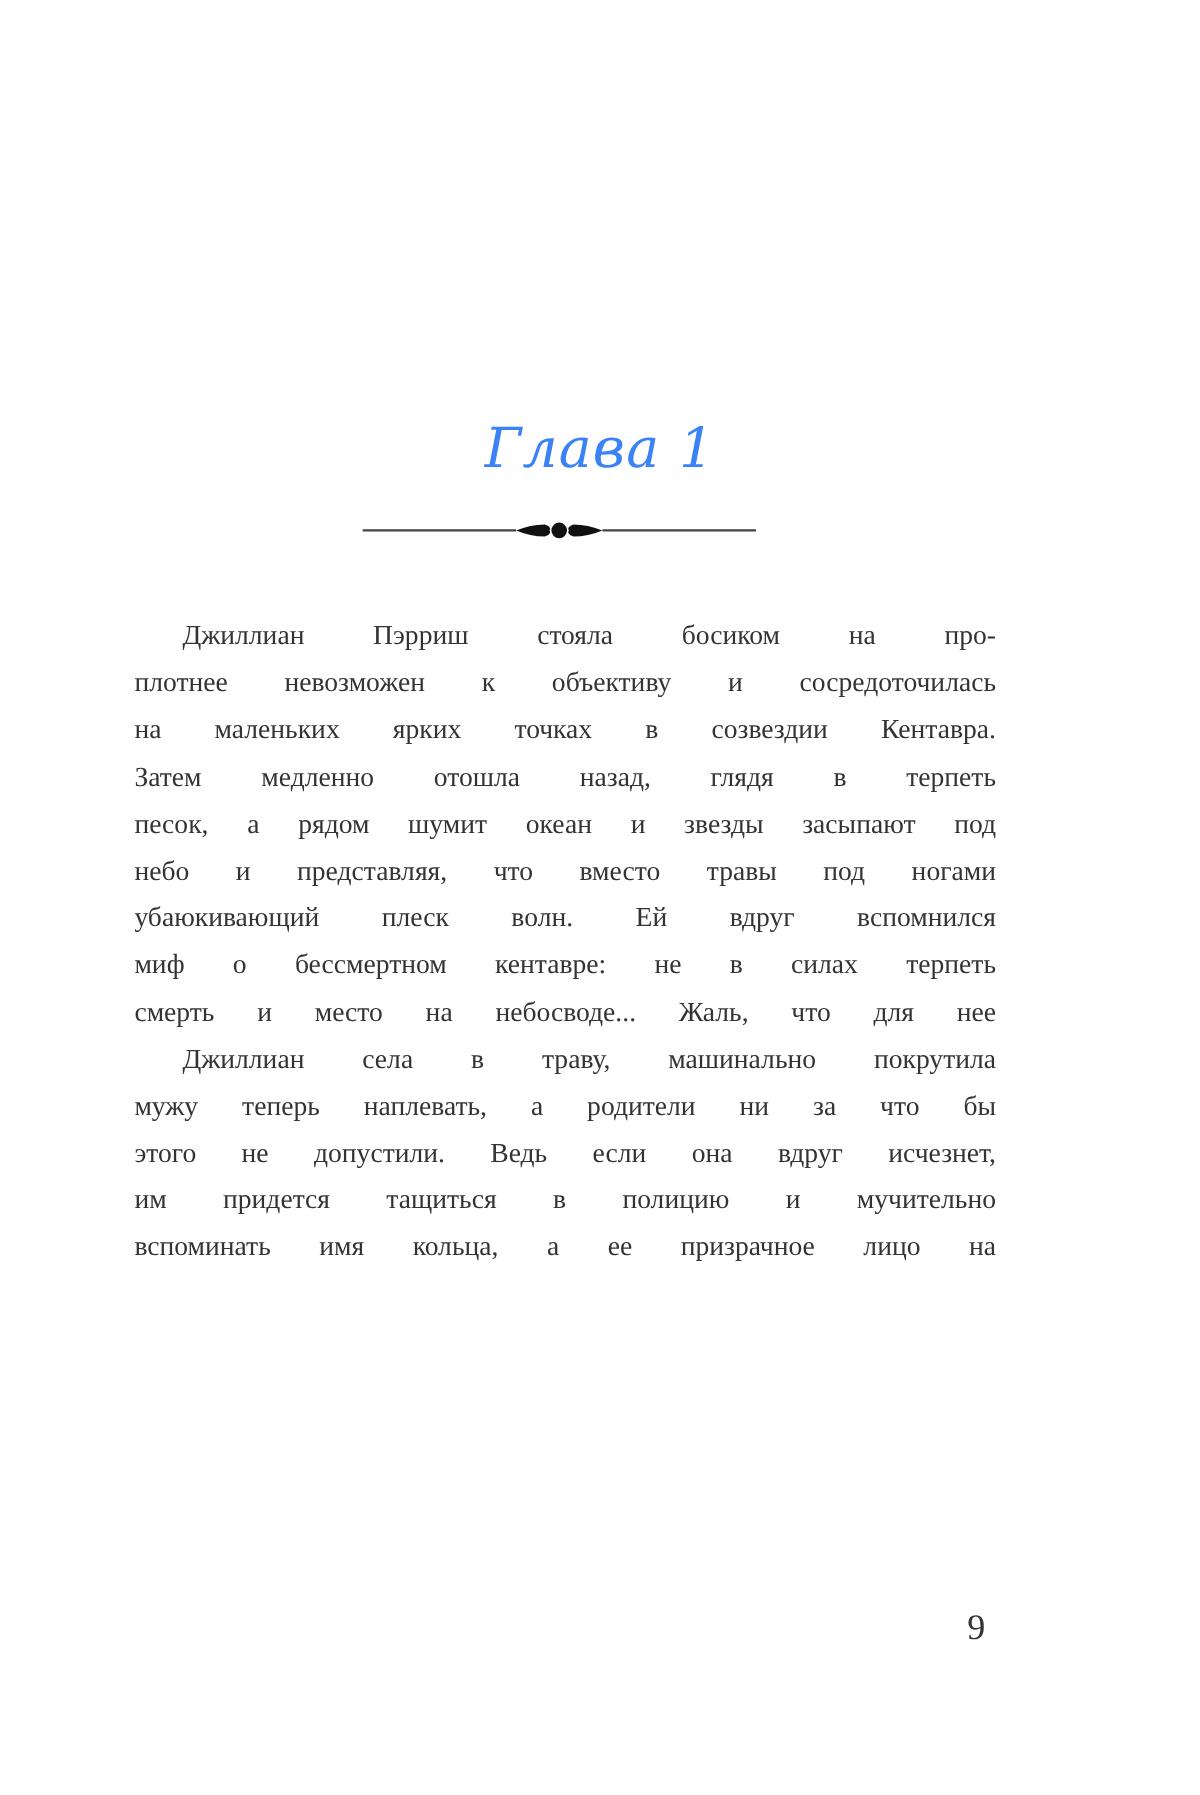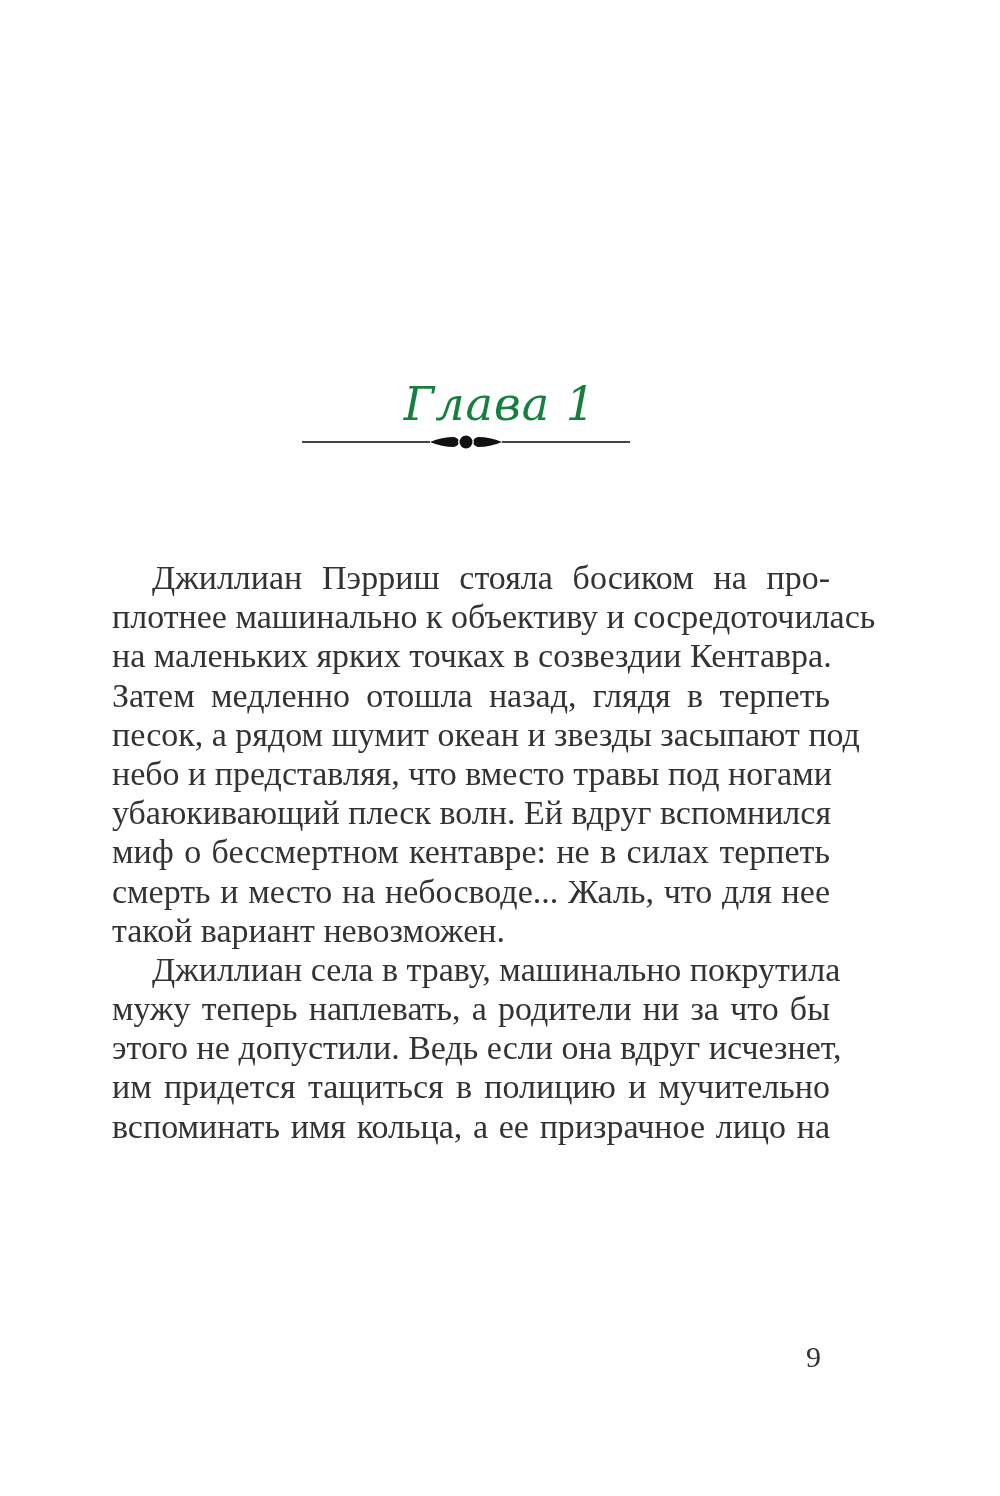--- a/index.html
+++ b/index.html
@@ -1,26 +1,26 @@
 <!DOCTYPE html>
 <html><head>
 <meta charset="utf-8">
 <style>
   html, body { margin: 0; padding: 0; background: #ffffff; }
   body { width: 1000px; height: 1496px; position: relative; overflow: hidden; color: #2a2a2a; }
   .page { position: absolute; left: 0; top: 0; width: 1000px; height: 1496px; background: #fff; }
   .chapter-title {
-    position: absolute; left: 0; width: 1000px; top: 377px; text-align: center;
-    font-family: "DejaVu Serif", serif; font-style: italic; font-size: 46px; color: #15803d;
+    position: absolute; left: 0; width: 1000px; top: 346px; text-align: center;
+    font-family: "DejaVu Serif", serif; font-style: italic; font-size: 46px; color: #3b82f6;
     letter-spacing: 1px;
   }
   .ornament { position: absolute; left: 302px; top: 428px; width: 328px; height: 28px; }
   .body-text {
     position: absolute; left: 112px; top: 510px; width: 718px;
-    font-family: "Liberation Serif", serif; font-size: 34px; line-height: 39.2px; color: #333; margin-top: 48px;
+    font-family: "Liberation Serif", serif; font-size: 23px; line-height: 39.2px; color: #333;
   }
   .line { display: block; text-align: justify; text-align-last: justify; white-space: nowrap; height: 39.2px; }
   .line.last { text-align-last: left; }
   .line.indent { padding-left: 40px; }
   .page-number {
     position: absolute; left: 806px; top: 1340px;
     font-family: "Liberation Serif", serif; font-size: 30px; color: #333;
   }
 </style>
 </head>
@@ -33,29 +33,28 @@
     <line x1="0" y1="14" x2="128" y2="14" stroke="#444" stroke-width="2"></line>
     <line x1="200" y1="14" x2="328" y2="14" stroke="#444" stroke-width="2"></line>
     <path d="M128 14 Q140 9 152 9 Q158 11 156 14 Q158 17 152 19 Q140 19 128 14 Z" fill="#111"></path>
     <circle cx="164" cy="14" r="6.5" fill="#111"></circle>
     <path d="M200 14 Q188 9 176 9 Q170 11 172 14 Q170 17 176 19 Q188 19 200 14 Z" fill="#111"></path>
   </svg>
 
   <div class="body-text">
     <div>
       <span class="line indent">Джиллиан Пэрриш стояла босиком на про-</span>
-      <span class="line">плотнее машинально к объективу и сосредоточилась</span>
+      <span class="line">плотнее невозможен к объективу и сосредоточилась</span>
       <span class="line">на маленьких ярких точках в созвездии Кентавра.</span>
       <span class="line">Затем медленно отошла назад, глядя в терпеть</span>
       <span class="line">песок, а рядом шумит океан и звезды засыпают под</span>
       <span class="line">небо и представляя, что вместо травы под ногами</span>
       <span class="line">убаюкивающий плеск волн. Ей вдруг вспомнился</span>
       <span class="line">миф о бессмертном кентавре: не в силах терпеть</span>
       <span class="line">смерть и место на небосводе... Жаль, что для нее</span>
-      <span class="line last">такой вариант невозможен.</span>
     </div>
     <div>
       <span class="line indent">Джиллиан села в траву, машинально покрутила</span>
       <span class="line">мужу теперь наплевать, а родители ни за что бы</span>
       <span class="line">этого не допустили. Ведь если она вдруг исчезнет,</span>
       <span class="line">им придется тащиться в полицию и мучительно</span>
       <span class="line">вспоминать имя кольца, а ее призрачное лицо на</span>
     </div>
   </div>
 

